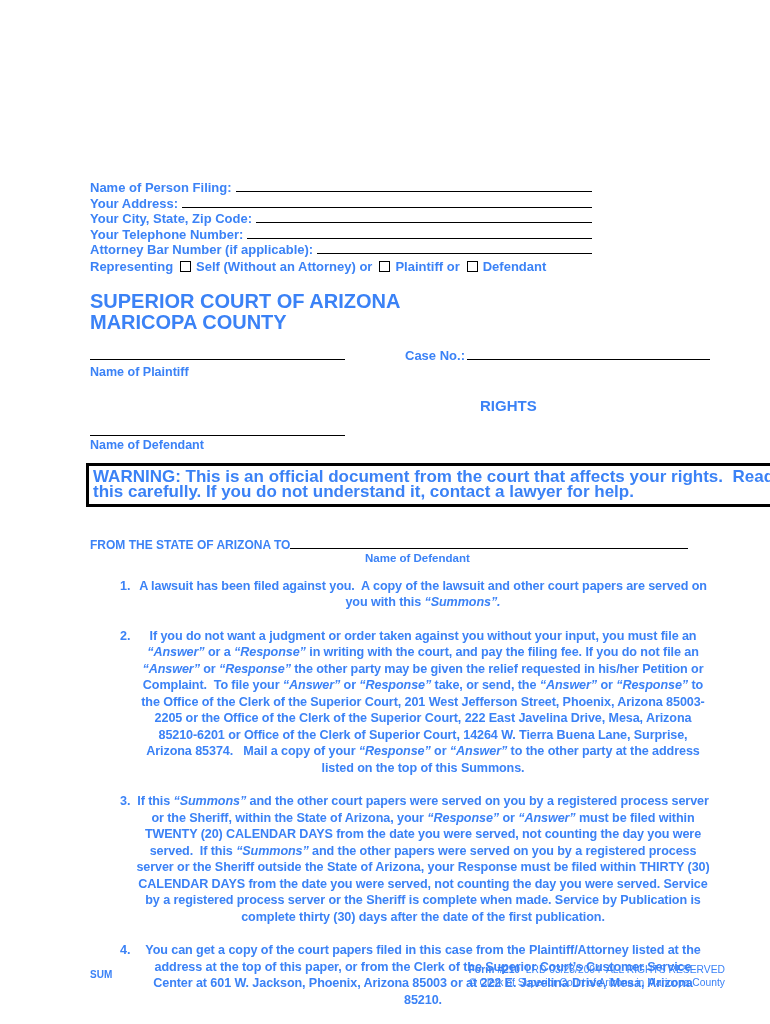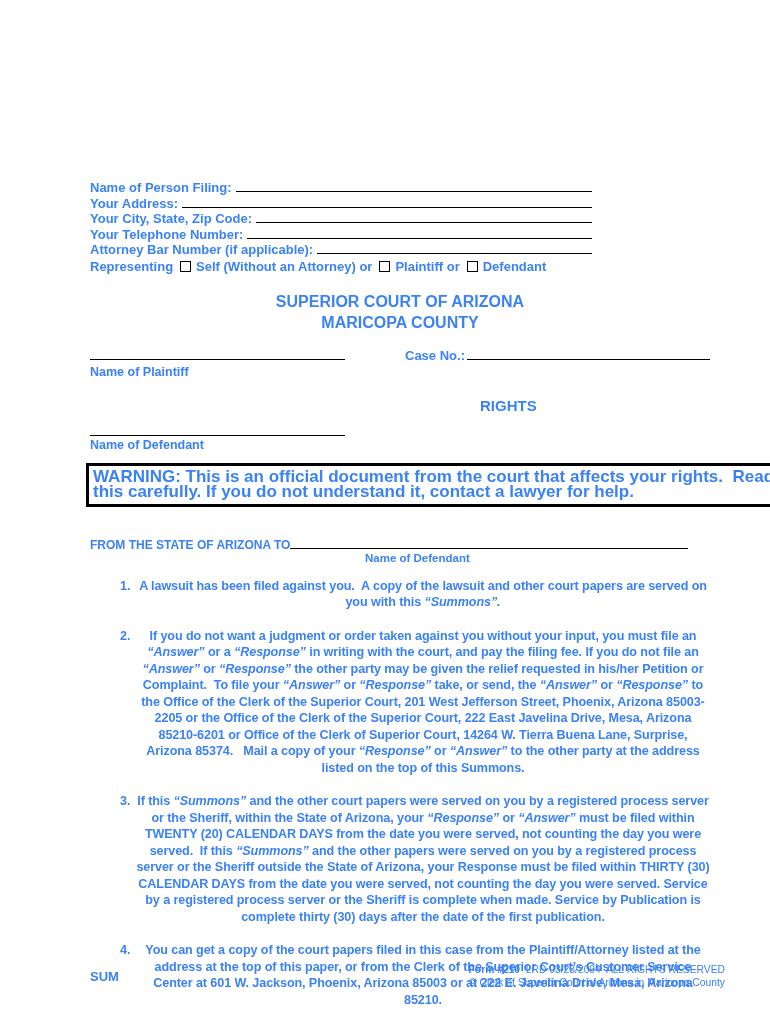--- a/index.html
+++ b/index.html
@@ -21,21 +21,21 @@
   .hdr-row { display: flex; align-items: baseline; width: 502px; line-height: 14.6px; }
   .hdr-row .lbl { white-space: nowrap; padding-right: 4px; }
   .blank { border-bottom: 1px solid #000; flex: 1; height: 12px; }
   .rep-row { display: flex; align-items: center; line-height: 15px; margin-top: 1px; }
   .cb {
     display: inline-block; width: 11px; height: 11px;
     border: 1.5px solid #000; background: #fff; margin: 0 5px 0 7px; flex: 0 0 auto;
   }
 
   
-  .court-title { text-align: center; font-size: 16px; line-height: 21px; margin-top: 17px; }
+  .court-title { font-size: 20px; line-height: 21px; margin-top: 17px; }
 
   
   .cap-row { display: flex; align-items: baseline; margin-top: 15px; }
   .plaintiff-blank { flex: 0 0 255px; }
   .case-label { margin-left: 60px; padding-right: 2px; white-space: nowrap; }
   .case-blank { flex: 1; }
   .cap-sub { font-size: 12.5px; line-height: 15px; margin-top: 2px; }
   .summons-title { font-size: 15px; margin-left: 390px; margin-top: 16px; line-height: 19px; }
   .def-blank-row { display: flex; margin-top: 9px; }
 
@@ -58,21 +58,21 @@
 
   
   .paras { margin-top: 13px; font-size: 12.6px; letter-spacing: -0.1px; }
   .para { display: flex; margin-bottom: 17px; line-height: 16.5px; }
   .para .num { flex: 0 0 46px; padding-left: 30px; }
   .para .ptext { flex: 1; white-space: pre-wrap; text-align: center; }
   .seg-em { font-style: italic; }
   .seg-b { font-weight: bold; }
 
   
-  .footer-left { position: absolute; left: 90px; top: 969px; font-size: 13px; }
+  .footer-left { position: absolute; left: 90px; top: 969px; font-size: 10px; }
   .footer-center { position: absolute; left: 0; right: 0; top: 966px; text-align: center; font-size: 13px; font-weight: normal; }
   .footer-right { position: absolute; right: 45px; top: 964px; text-align: right; font-size: 10.3px; font-weight: normal; line-height: 12.5px; }
   .footer-right div { white-space: pre-wrap; }
 </style>
 </head>
 <body>
 
 <div class="page">
   <div class="content">
 

